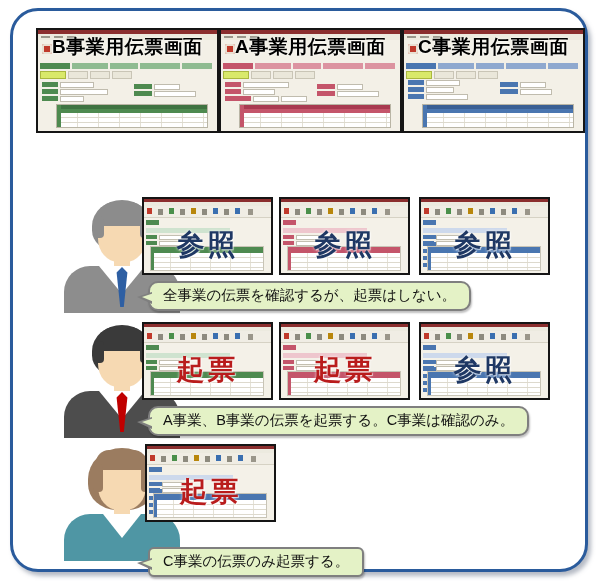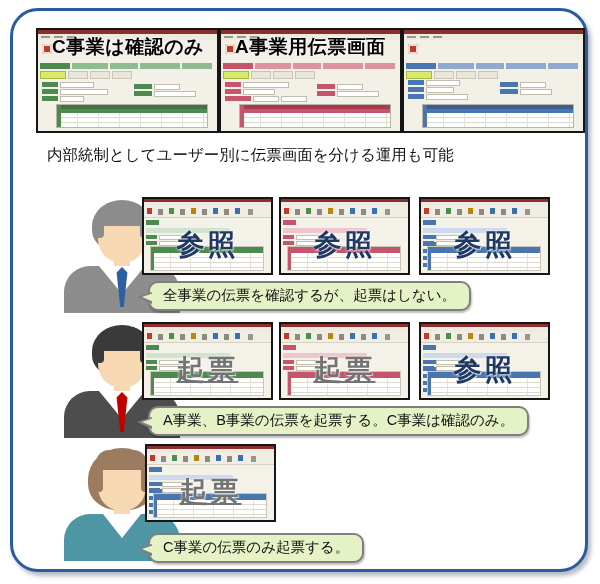--- a/index.html
+++ b/index.html
@@ -82,21 +82,21 @@
   .theme-blue .ms-leftcol{display:block;}
   .ms-table{position:absolute;left:6px;bottom:2px;width:112px;height:23px;border:1px solid #c8c4b6;background:#fff;}
   .ms-thead{position:absolute;left:0;top:0;width:100%;height:6px;background:var(--th);}
   .ms-tbody{position:absolute;left:0;top:6px;width:100%;height:17px;
     background-image:repeating-linear-gradient(to bottom,transparent 0 4px,#ddd9cd 4px 5px),
       repeating-linear-gradient(to right,transparent 0 19px,#e5e2d6 19px 20px);}
   .ms-stripe{position:absolute;left:0;top:0;width:3px;height:100%;background:var(--th);}
   .ms-stamp{position:absolute;left:0;top:12px;width:100%;text-align:center;font-size:28px;line-height:30px;
     font-weight:800;letter-spacing:3px;text-shadow:0 0 3px rgba(255,255,255,.85),1px 1px 0 rgba(255,255,255,.6);}
   .stamp-view{color:#1f3864;}
-  .stamp-create{color:#737373;text-decoration:underline;}
+  .stamp-create{color:#b91c1c;}
 
   
   .bubble{background:#e4f2c6;border:2px solid #7f7f7f;border-radius:10px;padding:3px 13px 4px 13px;
     font-size:14.5px;color:#111;white-space:nowrap;box-shadow:1px 2px 2px rgba(0,0,0,.25);}
   .bubble:before{content:"";position:absolute;left:-13px;bottom:5px;border-style:solid;
     border-width:5px 15px 7px 0;border-color:transparent #7f7f7f transparent transparent;}
   .bubble:after{content:"";position:absolute;left:-8px;bottom:7px;border-style:solid;
     border-width:4px 12px 5px 0;border-color:transparent #e4f2c6 transparent transparent;}
 </style>
 </head>
@@ -139,21 +139,21 @@
     </div>
   <div class="fr" style="left:96px;top:61px;width:80px;">
       <span class="lab" style="width:18px"></span>
       <span class="fld" style="left:20px;width:40px"></span>
     </div>
   <div class="bs-table">
     <div class="bs-thead"></div>
       <div class="bs-tbody"></div>
       <div class="bs-stripe"></div>
   </div>
-  <div class="bs-title">C事業は確認のみ</div>
+  <div class="bs-title">B事業用伝票画面</div>
 </div>
 
 <div class="abs bigscr theme-red" style="left:219px;top:28px;">
   <div class="bs-titlebar"></div>
   <div class="bs-menubar"></div>
   <div class="bs-logo"></div>
   <div class="bs-tabstrip">
       <i style="width:30px"></i>
       <i style="width:36px"></i>
       <i style="width:28px"></i>
@@ -230,24 +230,24 @@
     </div>
   <div class="fr" style="left:96px;top:59px;width:80px;">
       <span class="lab" style="width:18px"></span>
       <span class="fld" style="left:20px;width:30px"></span>
     </div>
   <div class="bs-table">
     <div class="bs-thead"></div>
       <div class="bs-tbody"></div>
       <div class="bs-stripe"></div>
   </div>
+  <div class="bs-title">C事業用伝票画面</div>
 </div>
 
 <div class="abs desc">
-  <span style="display:block">内部統制としてユーザー別に伝票画面を分ける運用も可能</span>
 </div>
 
 <div class="abs avatar" style="left:62px;top:200px;">
   <div class="av-hairback" style="background:#8c8c8c;"></div>
   <div class="av-head"></div>
   <div class="av-fringe" style="background:#8c8c8c;"></div>
   <div class="av-side" style="left:32px;background:#8c8c8c;"></div>
   <div class="av-side" style="left:78px;background:#8c8c8c;"></div>
   <div class="av-neck"></div>
   <div class="av-body" style="background:#8d8d8d;"></div>
@@ -451,15 +451,15 @@
     <div class="ms-leftcol"></div>
     <div class="ms-table">
         <div class="ms-thead"></div>
         <div class="ms-tbody"></div>
         <div class="ms-stripe"></div>
       </div>
     <div class="ms-stamp stamp-create">起票</div>
   </div>
 </div>
 
-<div class="abs bubble" style="left:148px;top:533px;">
+<div class="abs bubble" style="left:148px;top:547px;border-radius:6px;">
   <span>C事業の伝票のみ起票する。</span>
 </div>
 
 </body></html>

